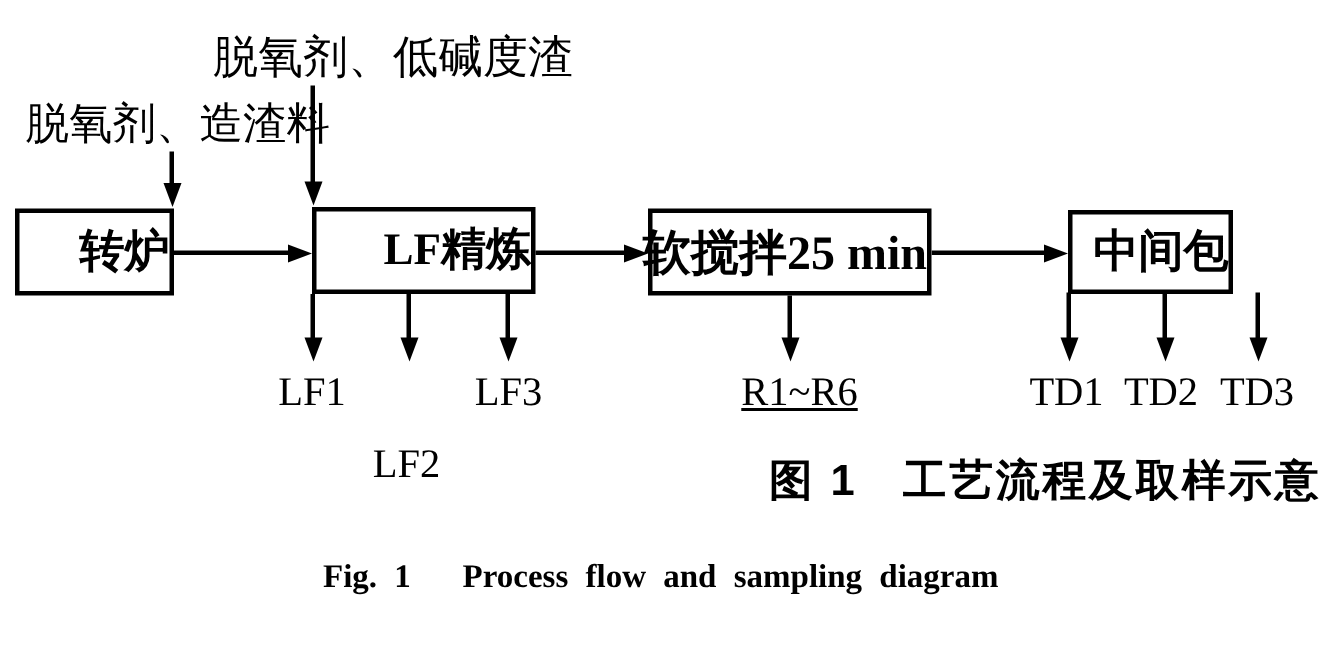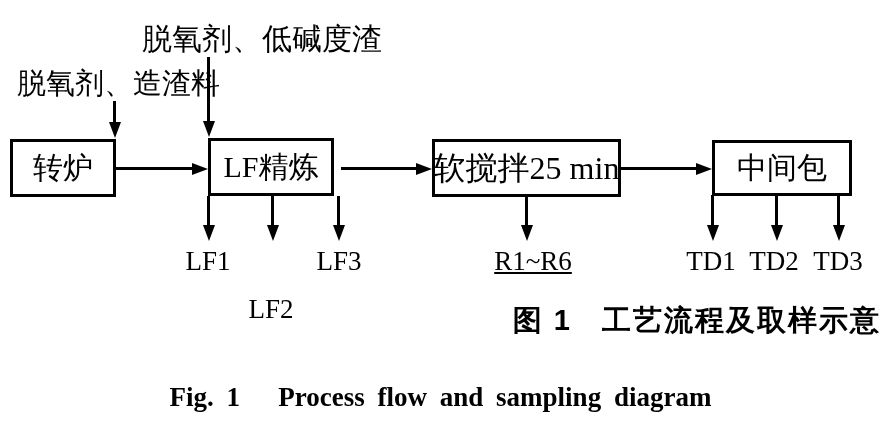--- a/index.html
+++ b/index.html
@@ -14,24 +14,25 @@
     width: 881px; height: 443px;
     overflow: hidden;
     background: var(--bg, #ffffff);
   }
   
   .pbox {
     position: absolute;
     box-sizing: border-box;
     border: 3px solid var(--line, #000);
     background: var(--bg, #fff);
-    display: flex; align-items: center; justify-content: center;
+    display: flex; align-items: center; justify-content: flex-end;
     font-size: 30px; line-height: 1;
     white-space: nowrap;
     z-index: 2;
+    font-weight: bold;
   }
   
   .h-arrow {
     position: absolute; height: 3px;
     background: var(--line, #000);
   }
   .h-arrow::after {
     content: ""; position: absolute; right: -15px; top: 50%;
     transform: translateY(-50%);
     width: 0; height: 0;
@@ -66,49 +67,49 @@
   }
   .caption-zh {
     position: absolute; left: 0; right: 0; top: 301px;
     text-align: right;
     font-family: "Liberation Sans", sans-serif;
     font-weight: bold;
     font-size: 29px; letter-spacing: 2px;
     white-space: pre;
   }
   .caption-en {
-    position: absolute; left: 0; right: 0; top: 382px;
+    position: absolute; left: 0; right: 0; top: 371px;
     text-align: center;
     font-family: "Liberation Serif", serif;
     font-weight: bold;
-    font-size: 27px; word-spacing: 6px;
+    font-size: 22px; word-spacing: 6px;
     white-space: pre;
   }
 </style>
 </head>
 <body>
 
 <div class="figure">
 
   <div class="ann-label" style="left:142px; top:22px; font-size:30px;">脱氧剂、低碱度渣</div>
   <div class="ann-label" style="left:17px; top:68px;">脱氧剂、造渣料</div>
 
   <div class="v-arrow" style="left:207px; top:57px; height:65px;"></div>
   <div class="v-arrow" style="left:113px; top:101px; height:22px;"></div>
 
   <div class="pbox" style="left:10px; top:139px; width:106px; height:58px;">
     <span>转炉</span>
   </div>
-  <div class="pbox" style="left:208px; top:138px; width:126px; height:58px;">
+  <div class="pbox" style="left:208px; top:138px; width:149px; height:58px;">
     <span>LF精炼</span>
   </div>
   <div class="pbox" style="left:432px; top:139px; width:189px; height:58px; font-size:32px;">
     <span>软搅拌25 min</span>
   </div>
-  <div class="pbox" style="left:712px; top:140px; width:140px; height:56px;">
+  <div class="pbox" style="left:712px; top:140px; width:110px; height:56px;">
     <span>中间包</span>
   </div>
 
   <div class="h-arrow" style="left:116px; top:167px; width:77px;"></div>
   <div class="h-arrow" style="left:341px; top:167px; width:76px;"></div>
   <div class="h-arrow" style="left:621px; top:167px; width:76px;"></div>
 
   <div class="v-arrow" style="left:207px; top:196px; height:30px;"></div>
   <div class="v-arrow" style="left:271px; top:196px; height:30px;"></div>
   <div class="v-arrow" style="left:337px; top:196px; height:30px;"></div>

